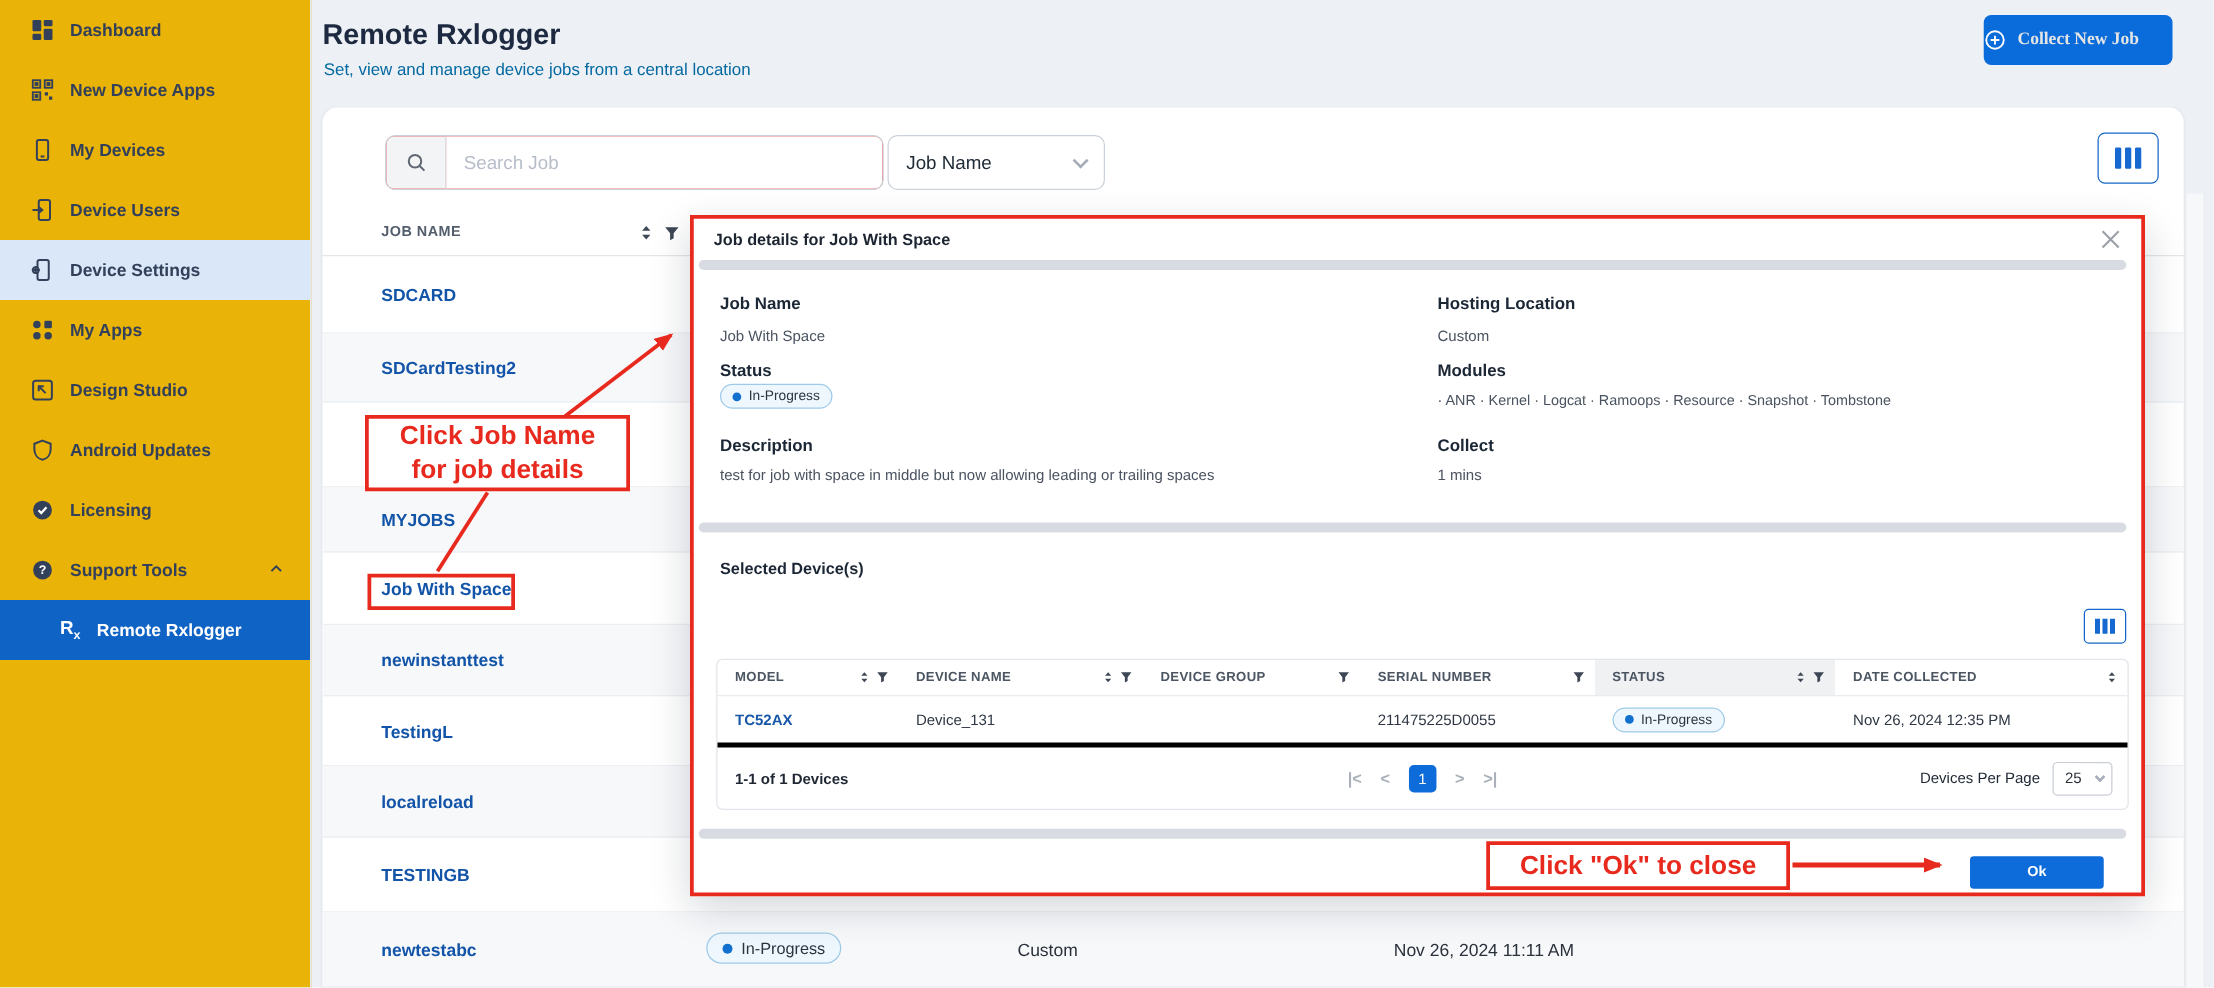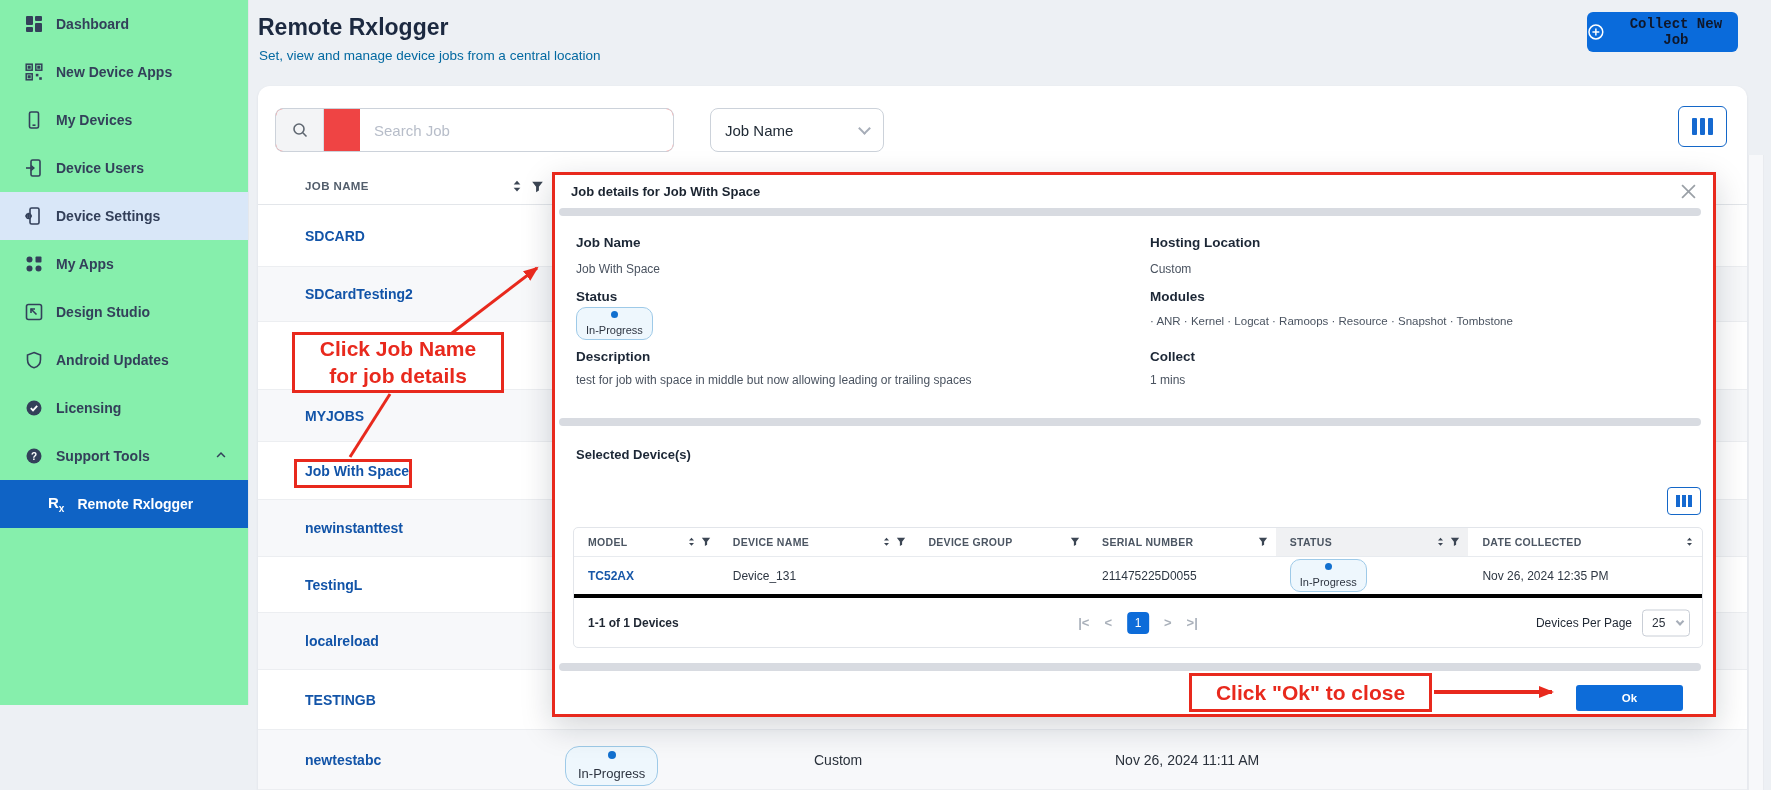--- a/index.html
+++ b/index.html
@@ -2,57 +2,57 @@
 <html><head>
 <meta charset="utf-8">
 <style>
   * { margin:0; padding:0; box-sizing:border-box; }
   html,body { width:1771px; height:790px; }
   body { font-family:"Liberation Sans", sans-serif; background:#edf0f4; overflow:hidden; }
   #app { position:relative; width:1771px; height:790px; }
   .abs { position:absolute; }
 
   
-  .sidebar { position:absolute; left:0; top:0; width:249px; height:705px; background:#86efac; border-right:1px solid #e4e7ec; z-index:1; }
+  .sidebar { position:absolute; left:0; top:0; width:249px; height:790px; background:#eab308; border-right:1px solid #e4e7ec; z-index:1; }
   .nav-item { height:48px; display:flex; align-items:center; padding-left:25px; gap:13px; color:#33405a; font-size:14px; font-weight:bold; cursor:pointer; }
   .nav-item svg { flex:0 0 auto; }
   .nav-item.active-light { background:#d9e7f8; }
   .nav-item.active-blue { background:#0f63c5; color:#fff; padding-left:48px; }
   .nav-chevron { margin-left:auto; margin-right:20px; }
   .rx-glyph { font-weight:bold; font-size:15px; line-height:1; }
   .rx-glyph sub { font-size:10px; }
 
   
   .page-title { left:258px; top:14px; font-size:23px; font-weight:bold; color:#1c2940; }
   .page-subtitle { left:259px; top:48px; font-size:13.5px; color:#0369a1; }
-  .collect-btn { left:1587px; top:12px; width:151px; height:40px; background:#0a6bdb; color:#0f172a; border:none; border-radius:6px; font-size:14px; font-weight:bold; display:flex; align-items:center; justify-content:flex-start; gap:9px; cursor:pointer; font-family:Liberation Mono, monospace; }
+  .collect-btn { left:1587px; top:12px; width:151px; height:40px; background:#0a6bdb; color:#e5e5e5; border:none; border-radius:6px; font-size:14px; font-weight:bold; display:flex; align-items:center; justify-content:flex-start; gap:9px; cursor:pointer; font-family:Liberation Serif, serif; }
 
   
   .card { left:258px; top:86px; width:1489px; height:704px; background:#fff; border-radius:12px 12px 0 0; box-shadow:0 1px 3px rgba(20,30,50,.07); }
   .scroll-strip { left:1748px; top:155px; width:16px; height:635px; background:#f7f8fa; border-left:1px solid #e9ebef; border-right:1px solid #e9ebef; }
 
-  .search-group { left:275px; top:108px; width:399px; height:44px; border:1px solid #ccd2da; border-radius:8px; background:#ef4444; display:flex; overflow:hidden;gap:36px; }
+  .search-group { left:308px; top:108px; width:399px; height:44px; border:1px solid #ccd2da; border-radius:8px; background:#ef4444; display:flex; overflow:hidden; }
   .search-icon-seg { width:48px; background:#f3f4f6; border-right:1px solid #d9dde3; display:flex; align-items:center; justify-content:center; }
   .search-group input { flex:1; border:none; outline:none; font-size:15px; padding:0 14px; color:#2b3440; font-family:inherit; }
   .search-group input::placeholder { color:#b7bdc9; }
   .filter-select { left:710px; top:108px; width:174px; height:44px; border:1px solid #ccd2da; border-radius:8px; background:#fff; display:flex; align-items:center; padding:0 14px; font-size:15px; color:#212b36; cursor:pointer; }
   .chev-down { width:9px; height:9px; border-right:2px solid #a6adb8; border-bottom:2px solid #a6adb8; transform:rotate(45deg); margin-left:auto; margin-bottom:4px; }
   .columns-btn { left:1678px; top:106px; width:49px; height:41px; background:#fff; border:1px solid #1467c8; border-radius:6px; display:flex; align-items:center; justify-content:center; gap:3px; cursor:pointer; }
   .columns-btn .bar { width:5px; height:17px; background:#1569d0; border-radius:1px; }
 
   
   .job-header-row { left:258px; top:170px; width:1489px; height:35px; border-bottom:1px solid #e3e6ea; }
   .job-header-label { position:absolute; left:47px; top:10px; font-size:11.5px; font-weight:bold; letter-spacing:.4px; color:#535e6c; }
   .job-row { left:258px; width:1489px; border-bottom:1px solid #eceef1; }
   .job-row.stripe { background:#f7f8fa; }
   .job-link { position:absolute; left:47px; top:50%; transform:translateY(-50%); font-size:14px; font-weight:bold; color:#1254a8; cursor:pointer; }
   .cell-text { font-size:14px; color:#2a313b; }
 
   
-  .pill { display:inline-flex; align-items:center; gap:7px; border:1.5px solid #9ecae8; background:#eef7fd; border-radius:14px; padding:4px 12px; color:#2d3440;flex-direction:column; }
+  .pill { display:inline-flex; align-items:center; gap:7px; border:1.5px solid #9ecae8; background:#eef7fd; border-radius:14px; padding:4px 12px; color:#2d3440; }
   .pill .dot { width:8px; height:8px; border-radius:50%; background:#1270cf; }
   .pill-sm { gap:6px; border-width:1px; border-radius:10px; padding:3px 9px; font-size:11px; }
   .pill-sm .dot { width:7px; height:7px; }
 
   
   .panel { left:552px; top:172px; width:1164px; height:545px; background:#fff; border:3px solid #e8291d; box-shadow:0 10px 30px rgba(10,20,40,.18); z-index:3; }
   .panel .ph-title { left:16px; top:9px; font-size:13px; font-weight:bold; color:#1b2430; }
   .panel .ph-close { right:14px; top:5px; width:22px; height:22px; background:none; border:none; cursor:pointer; display:flex; align-items:center; justify-content:center; }
   .hbar { left:4px; right:12px; height:8px; background:#d8dbe1; border-radius:4px; }
   .fld-label { font-size:13.5px; font-weight:bold; color:#1c2736; }

